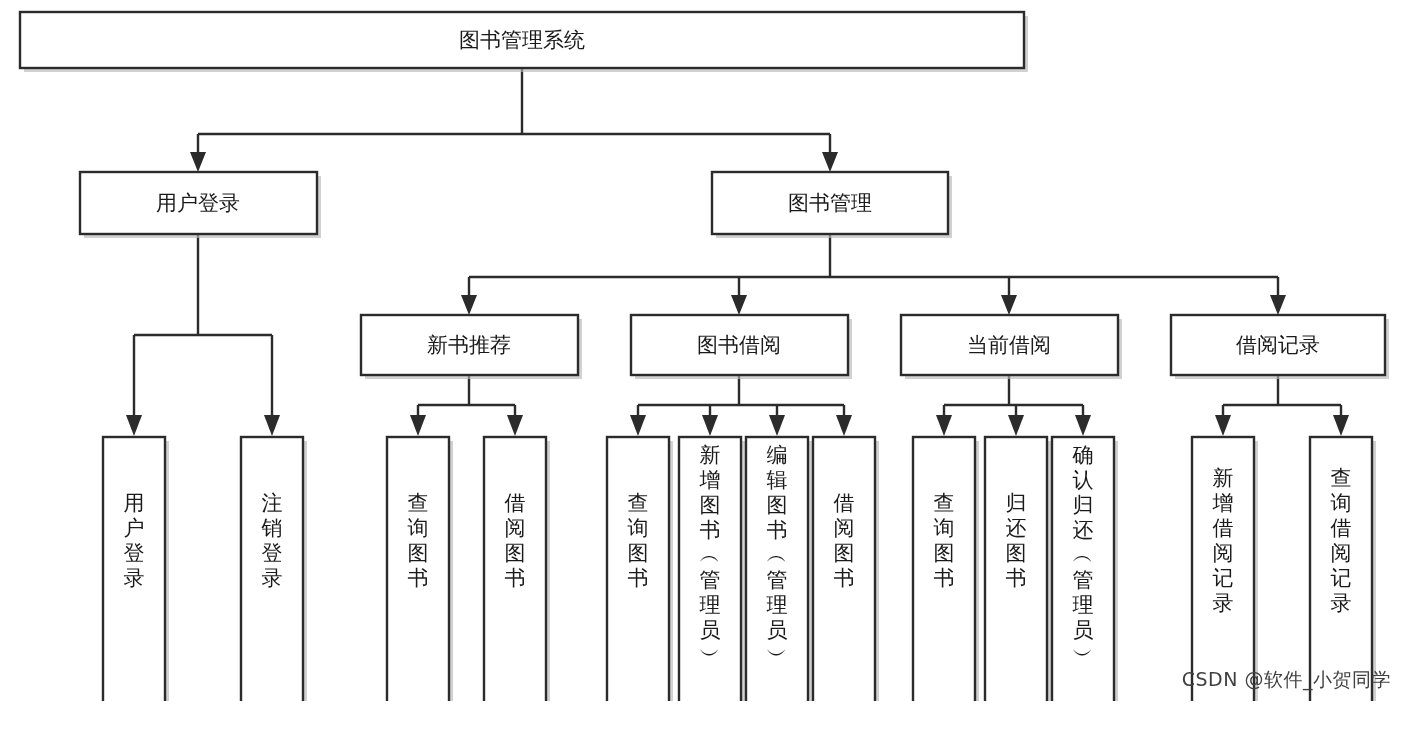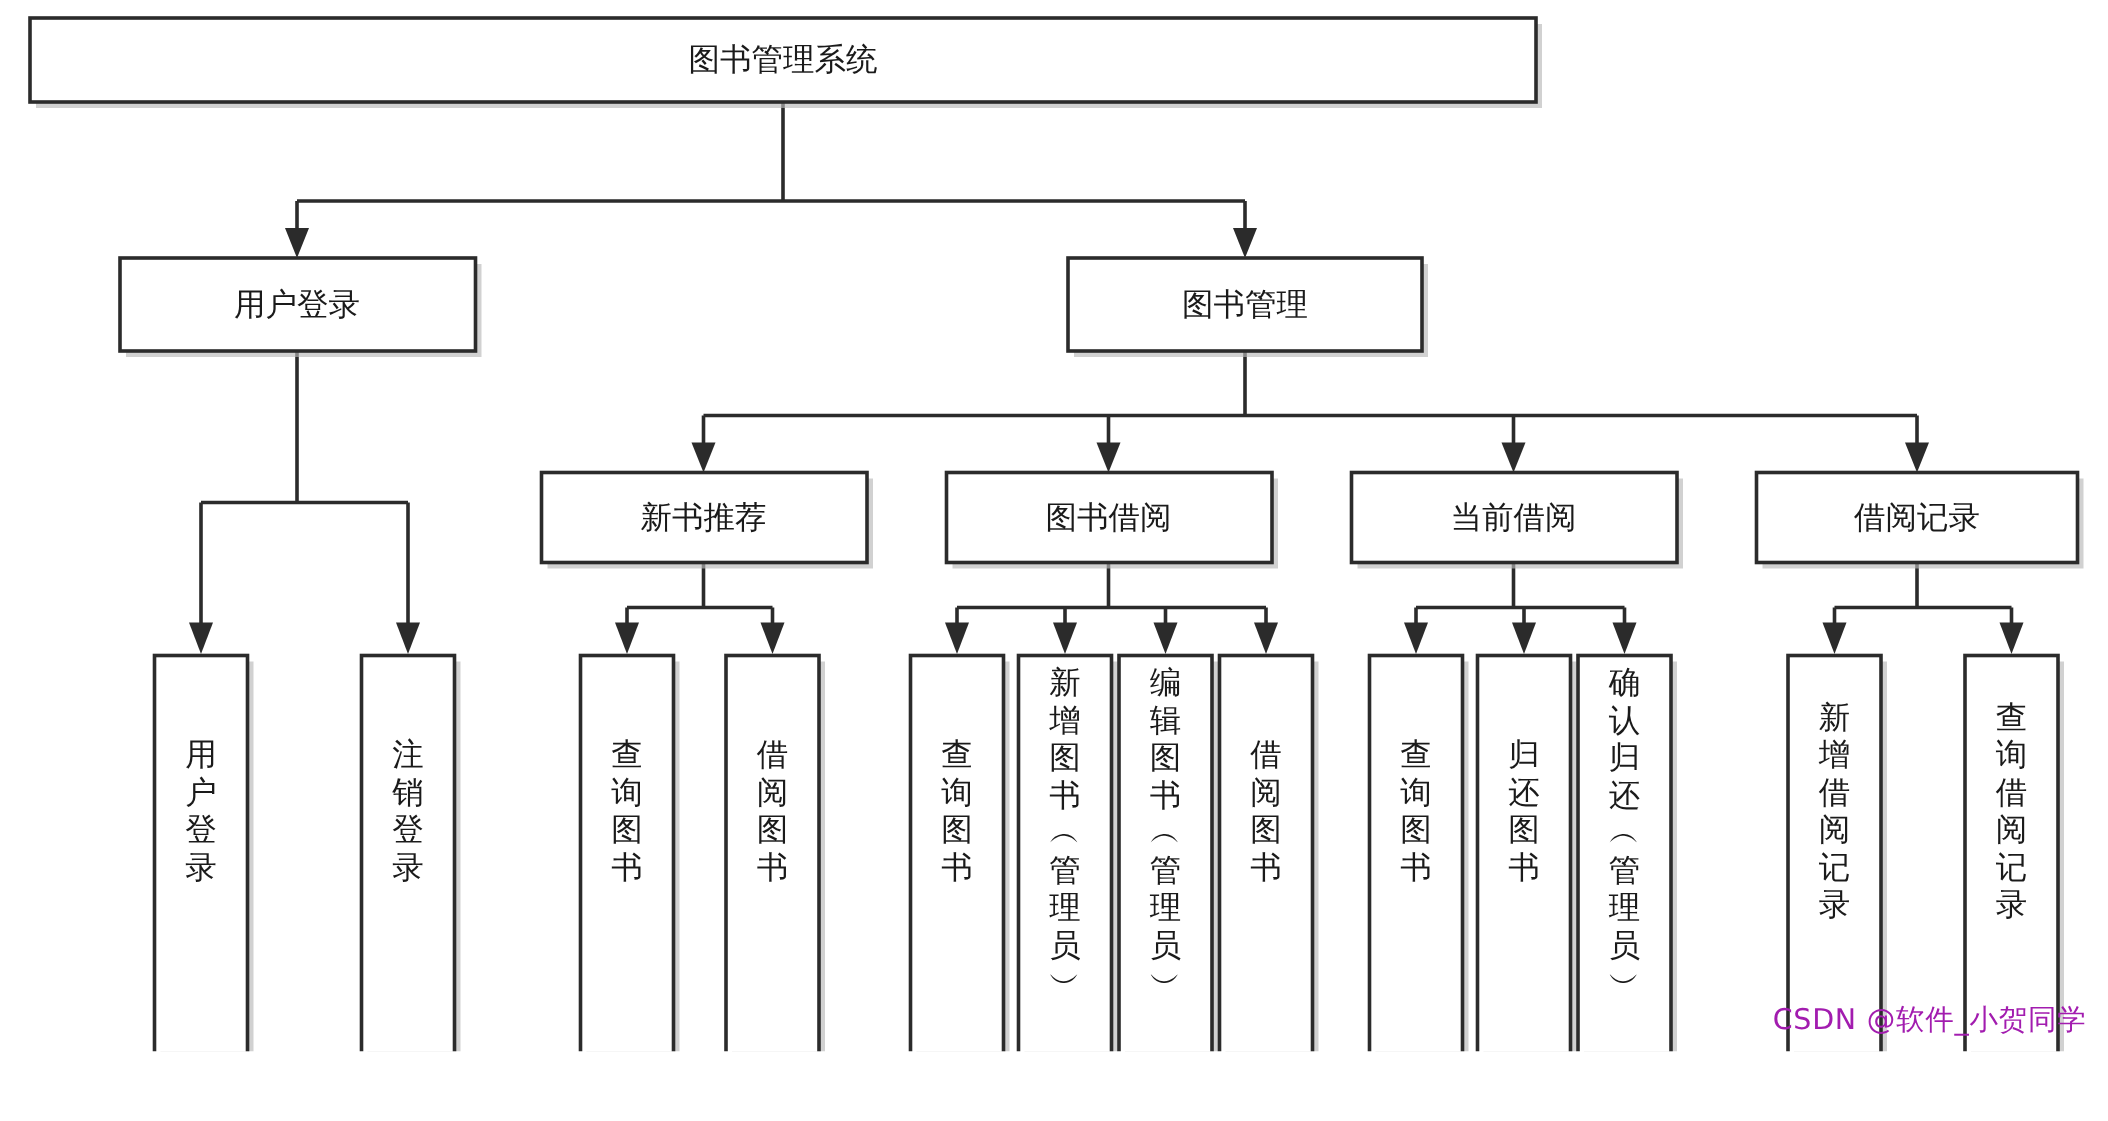--- a/index.html
+++ b/index.html
@@ -56,21 +56,21 @@
     font-size: 21px;
     fill: #1a1a1a;
     text-anchor: middle;
   }
   .watermark {
     position: absolute;
     right: 14px;
     bottom: 8px;
     font-family: "DejaVu Sans", "Liberation Sans", sans-serif;
     font-size: 19px;
-    color: #a21caf;
+    color: #404040;
     letter-spacing: 0.5px;
     white-space: nowrap;
     user-select: none;
   }
 </style>
 </head>
 <body>
 
 <div id="diagram-root">
 

